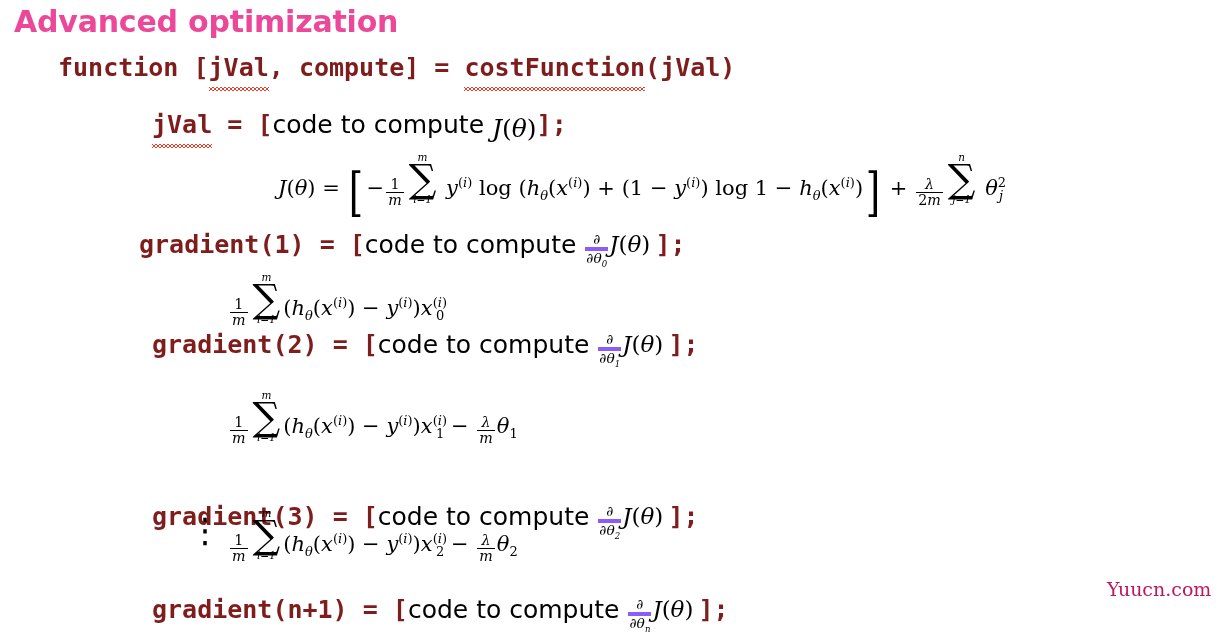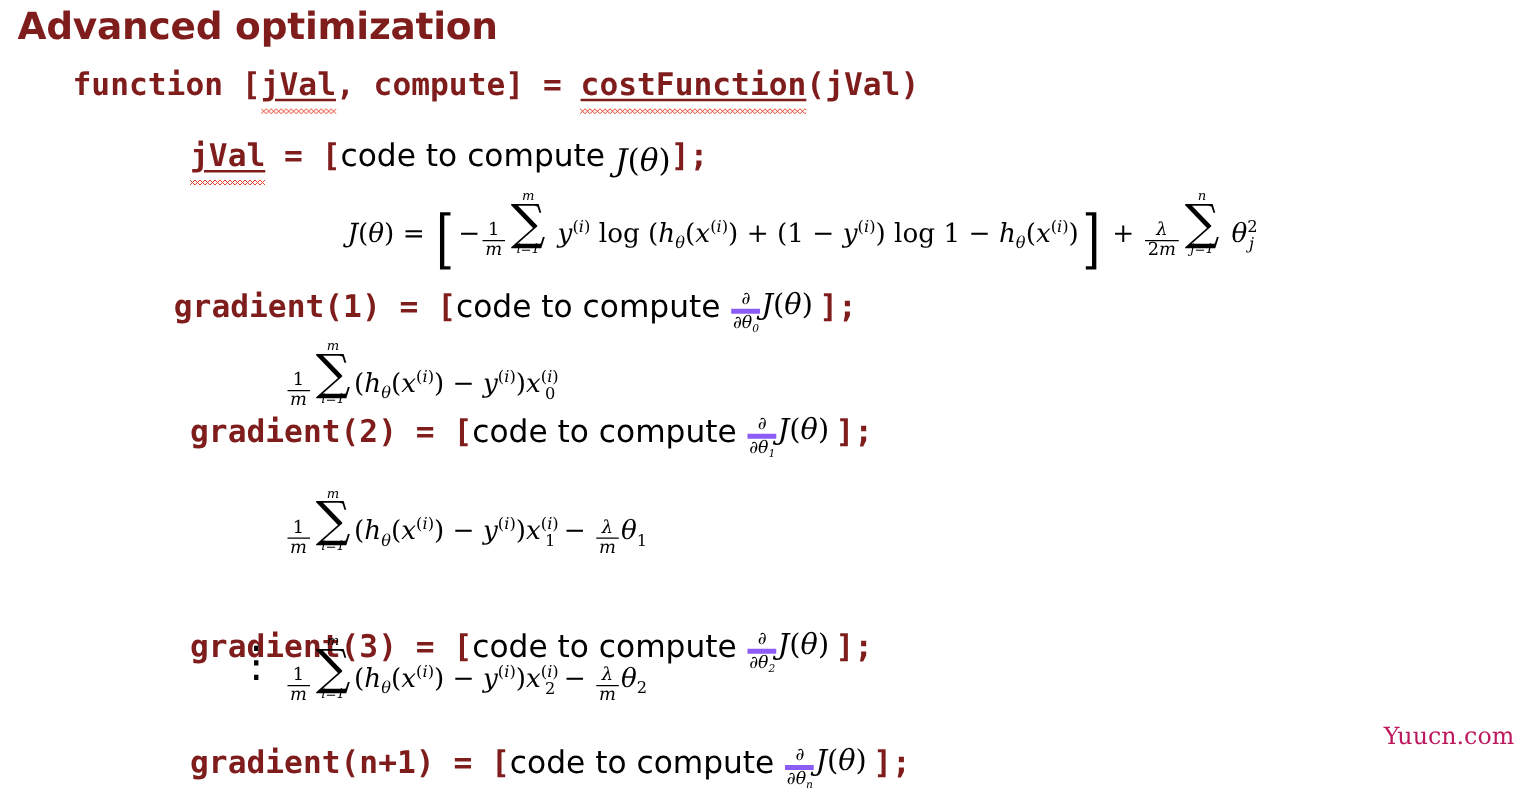--- a/index.html
+++ b/index.html
@@ -18,21 +18,21 @@
 
   
   .slide-title {
     position: absolute;
     left: 14px;
     top: 4px;
     font-family: "DejaVu Sans", sans-serif;
     font-weight: bold;
     font-size: 30px;
     letter-spacing: -0.2px;
-    color: #7f1d1d;
+    color: #ec4899;
     white-space: nowrap;
   }
 
   
   .line {
     position: absolute;
     white-space: nowrap;
     line-height: 1;
   }
 
@@ -41,21 +41,20 @@
     font-family: "DejaVu Sans Mono", monospace;
     font-weight: bold;
     font-size: 25px;
     color: #7f1d1d;
     letter-spacing: 0px;
   }
 
   
   .spell {
     position: relative;
-    text-decoration: underline;
     text-decoration-thickness: 2px;
     text-underline-offset: 3px;
   }
   .spell::after {
     content: "";
     position: absolute;
     left: 0;
     right: 0;
     bottom: -9px;
     height: 4px;

